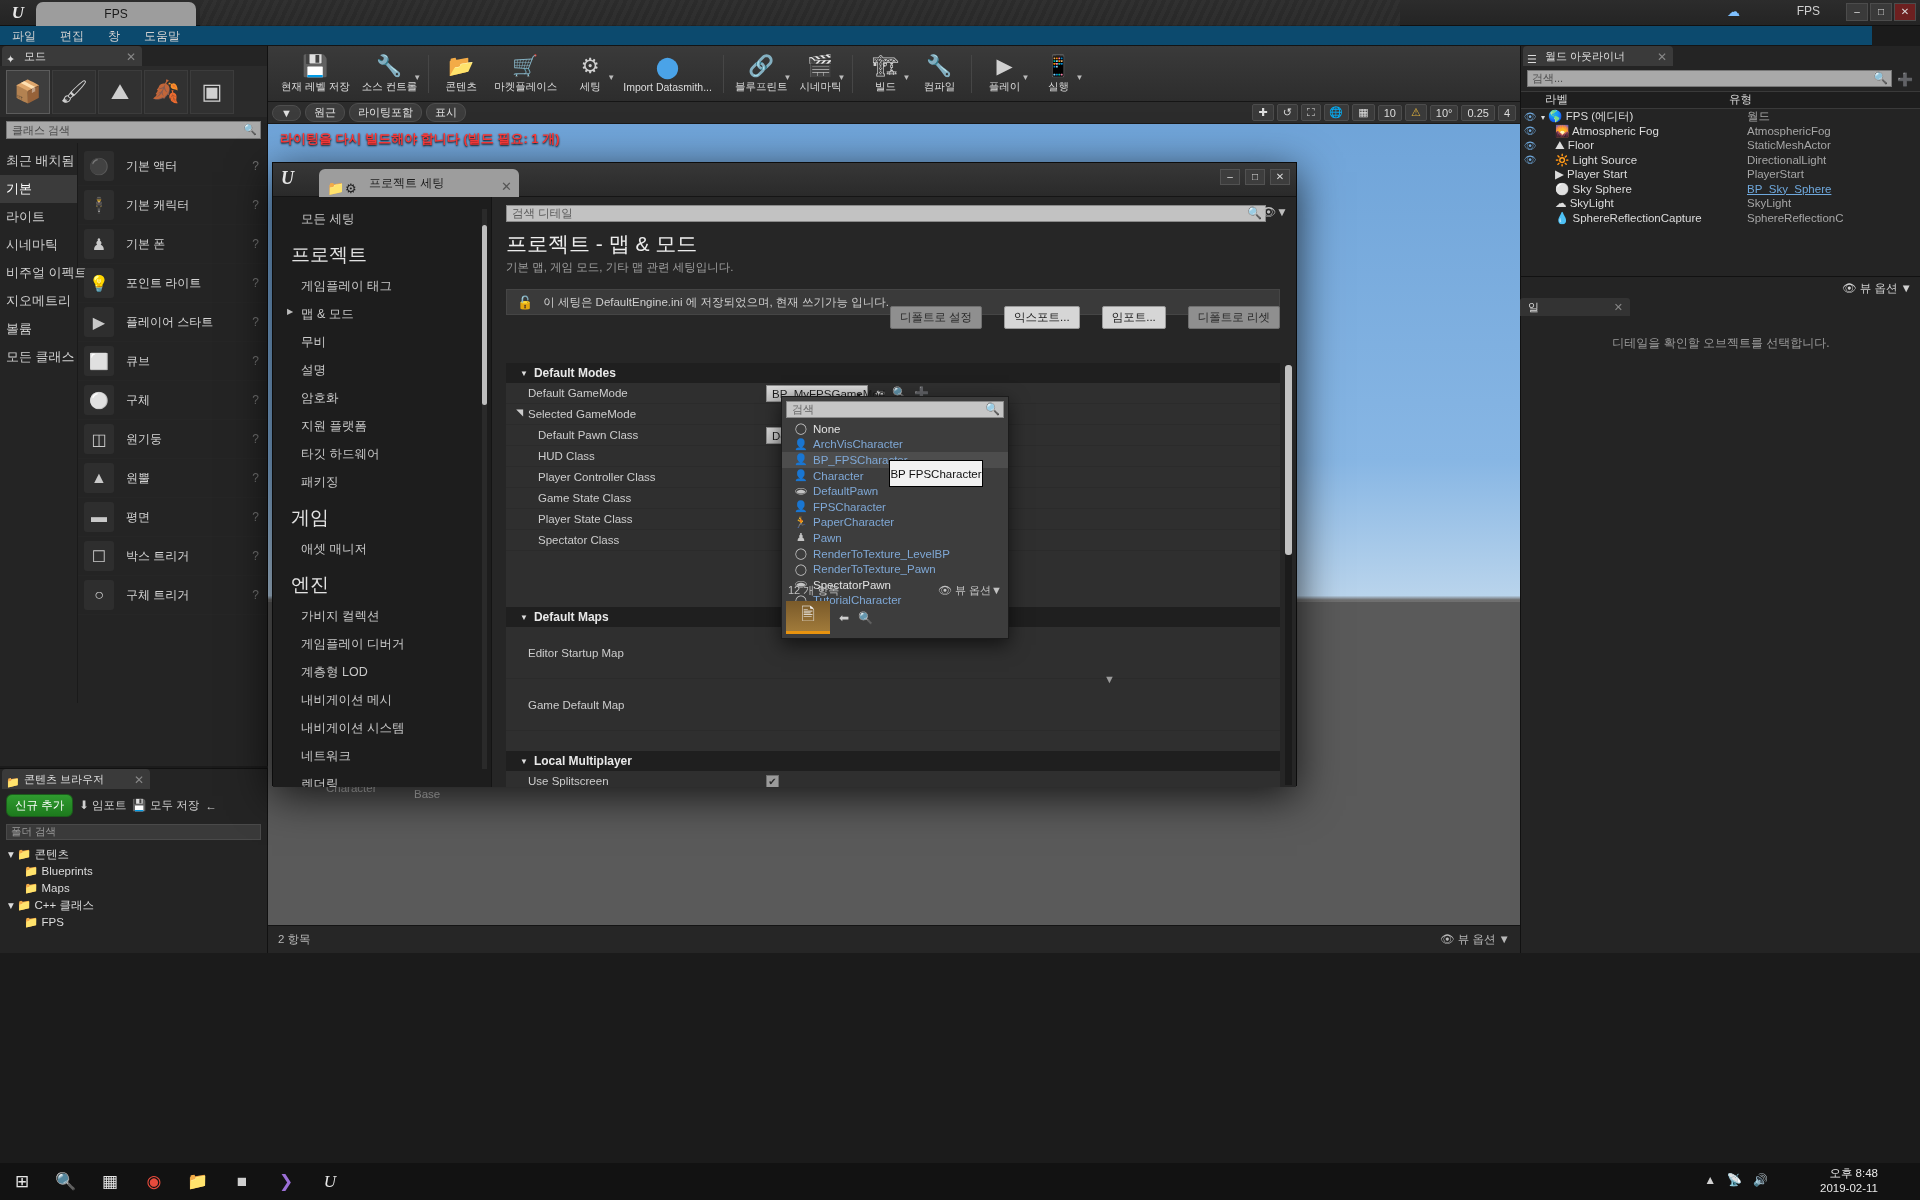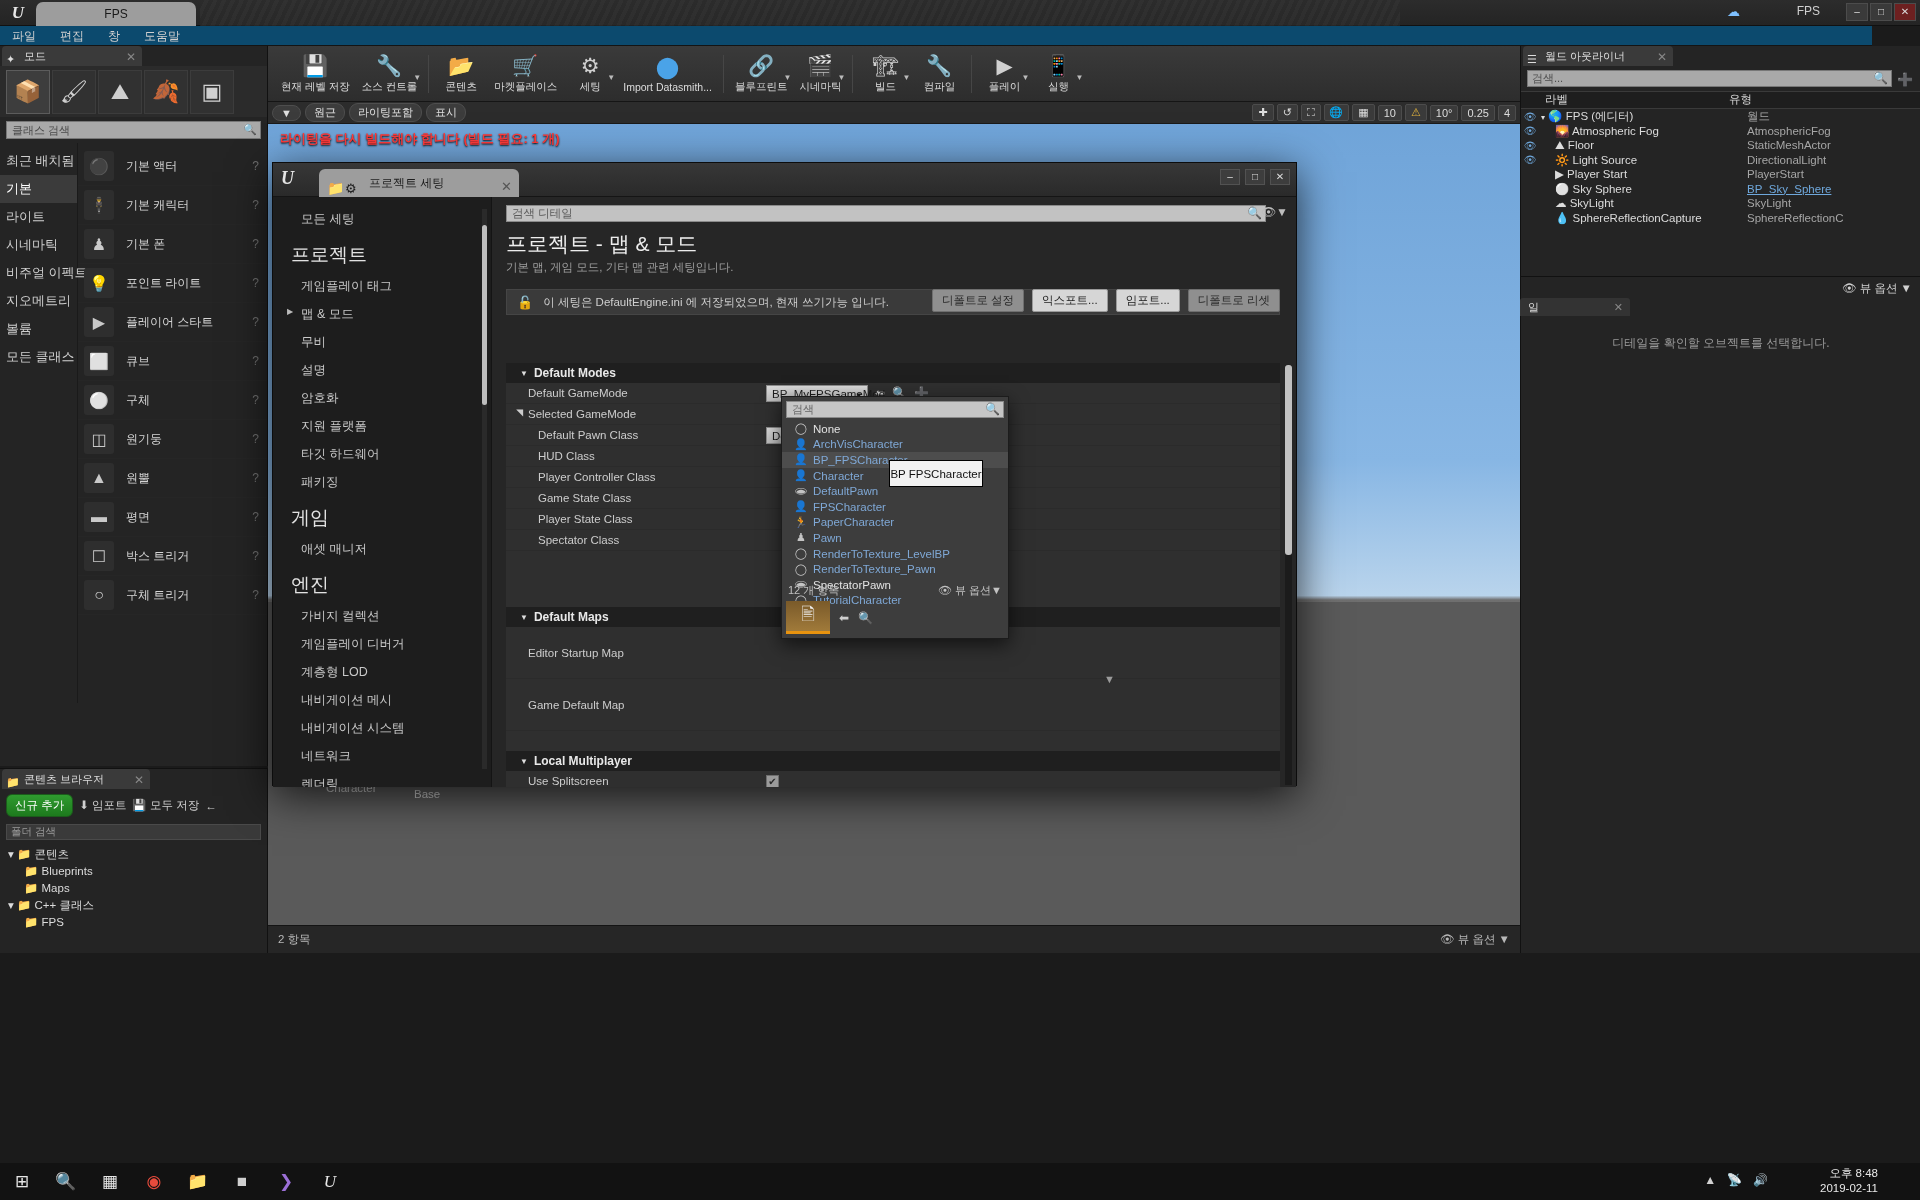--- a/index.html
+++ b/index.html
@@ -267,21 +267,21 @@
 
   .ps-main { flex:1; background:#262626; position:relative; border-left:1px solid #141414; }
   .ps-search {
     margin:8px 30px 0 14px; height:17px; background:#c2c2c2; border:1px solid #8a8a8a;
     font-size:11.5px; color:#5a5a5a; padding:0 20px 0 5px; position:relative;
   }
   .ps-search .mag { position:absolute; right:3px; top:0px; color:#333; font-size:12px;}
   .ps-eye { position:absolute; right:8px; top:8px; font-size:12px; color:#bdbdbd; }
   .ps-h1 { font-size:21px; color:#ededed; margin:8px 0 2px 14px; }
   .ps-sub { font-size:11.5px; color:#9f9f9f; margin-left:14px; }
-  .ps-buttons { position:absolute; right:16px; top:92px; display:flex; gap:8px; }
+  .ps-buttons { position:absolute; right:16px; top:109px; display:flex; gap:22px; }
   .ps-btn {
     font-size:11.5px; padding:3px 9px; border-radius:2px; color:#1c1c1c;
   }
   .ps-btn.dim { background:#8f8f8f; border:1px solid #6f6f6f; color:#2a2a2a;}
   .ps-btn.lit { background:#d6d6d6; border:1px solid #9a9a9a; }
   .ps-note {
     margin:14px 16px 0 14px; height:26px; background:#3a3a3a; border:1px solid #454545;
     display:flex; align-items:center; font-size:11.5px; color:#cfcfcf; padding-left:10px;
   }
   .ps-note .lock { margin-right:10px; font-size:13px; }

